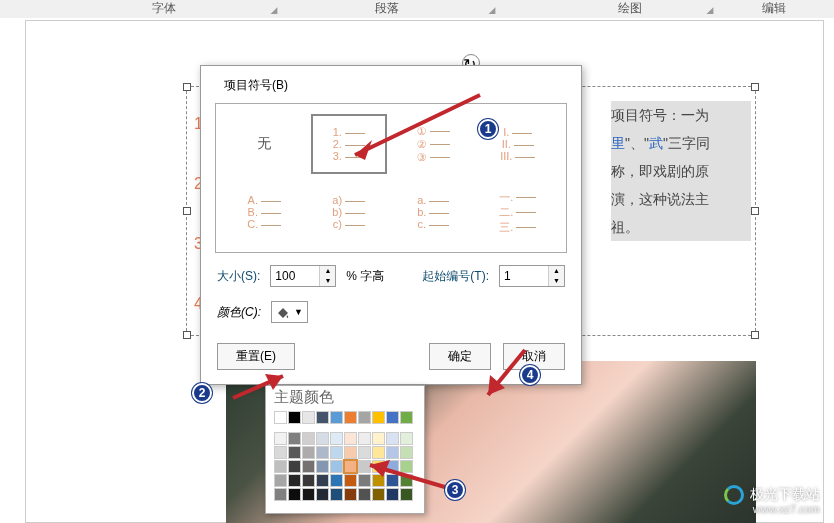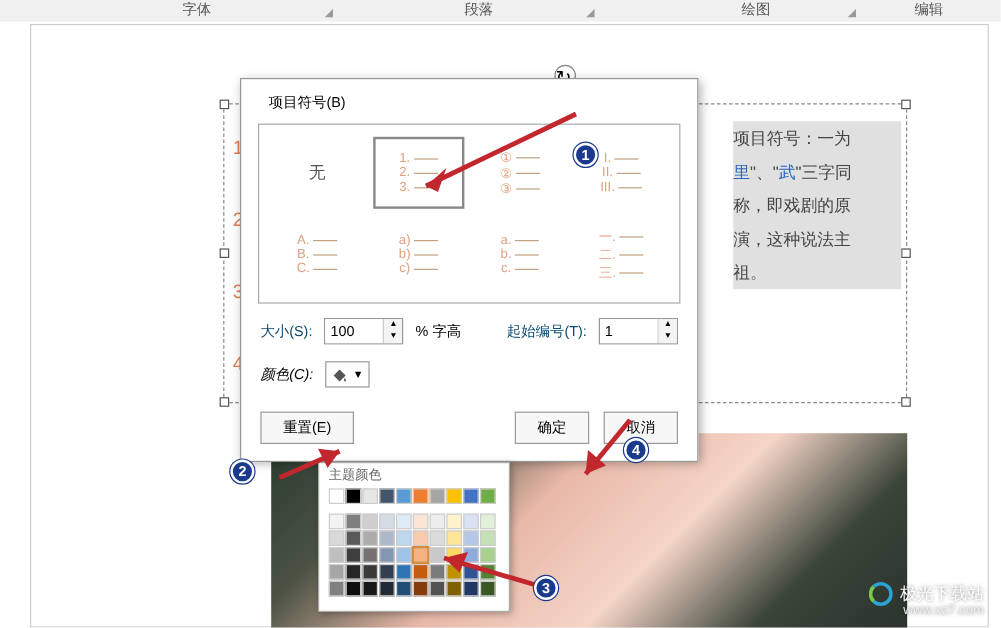--- a/index.html
+++ b/index.html
@@ -56,21 +56,21 @@
 .color-row { padding: 4px 16px 10px 16px; font-size: 12px; display: flex; align-items: center; gap: 10px; font-style: italic; }
 .color-btn { display: inline-flex; align-items: center; border: 1px solid #999; height: 22px; padding: 0 4px; gap: 4px; cursor: pointer; background: #fff; }
 
 .dlg-buttons { display: flex; justify-content: flex-end; gap: 12px; padding: 10px 16px 14px 16px; font-size: 12px; }
 .dlg-buttons button, .reset-btn { padding: 4px 18px; border: 1px solid #999; background: #f7f7f7; cursor: pointer; font-size: 12px; }
 .reset-btn { position: absolute; left: 16px; bottom: 14px; }
 
 .color-popup { position: absolute; top: 385px; left: 265px; width: 160px; background: #fff; border: 1px solid #aaa; box-shadow: 2px 2px 6px rgba(0,0,0,.3); z-index: 20; padding-bottom: 6px; }
 .auto-row { display: flex; align-items: center; padding: 4px 8px; gap: 6px; font-size: 12px; cursor: pointer; }
 .auto-row .sw { width: 14px; height: 14px; background: #000; border: 1px solid #666; }
-.section-label { font-size: 11px; color: #666; padding: 2px 8px; }
+.section-label { font-size: 15px; color: #666; padding: 2px 8px; }
 .swatch-grid { display: grid; grid-template-columns: repeat(10, 13px); gap: 1px; padding: 2px 8px 6px 8px; }
 .swatch { width: 13px; height: 13px; border: 1px solid #ccc; cursor: pointer; }
 .swatch.sel { outline: 2px solid #d88c3c; outline-offset: -1px; }
 
 .arrow { position: absolute; z-index: 30; pointer-events: none; }
 .arrow-line { stroke: #c1272d; stroke-width: 4; fill: none; }
 .arrow-head { fill: #c1272d; }
 
 .annot { position: absolute; width: 20px; height: 20px; border-radius: 50%; background: #1a3b8c; color: #fff; font-size: 12px; font-weight: bold; display: flex; align-items: center; justify-content: center; border: 2px solid #fff; box-shadow: 0 0 0 1px #1a3b8c; z-index: 40; }
 
@@ -78,21 +78,21 @@
 .watermark .logo { width: 20px; height: 20px; border: 3px solid #2aa3d6; border-left-color: #7bc64c; border-radius: 50%; }
 .watermark .url { position: absolute; top: 18px; right: 0; font-size: 11px; color: #eee; }
 
 .ribbon-corner { position: absolute; width: 8px; height: 8px; color: #999; font-size: 9px; }
 </style>
 </head>
 <body>
 
 <div class="ribbon-hints">
   <span style="left:152px">字体</span>
-  <span style="left:387px">段落</span>
+  <span style="left:375px">段落</span>
   <span style="left:618px">绘图</span>
   <span style="left:762px">编辑</span>
   <span class="ribbon-corner" style="left:270px;top:5px">◢</span>
   <span class="ribbon-corner" style="left:488px;top:5px">◢</span>
   <span class="ribbon-corner" style="left:706px;top:5px">◢</span>
 </div>
 
 <div class="editor-area">
   <div class="selection-handles">
     <div class="rotate-handle">↻</div>

